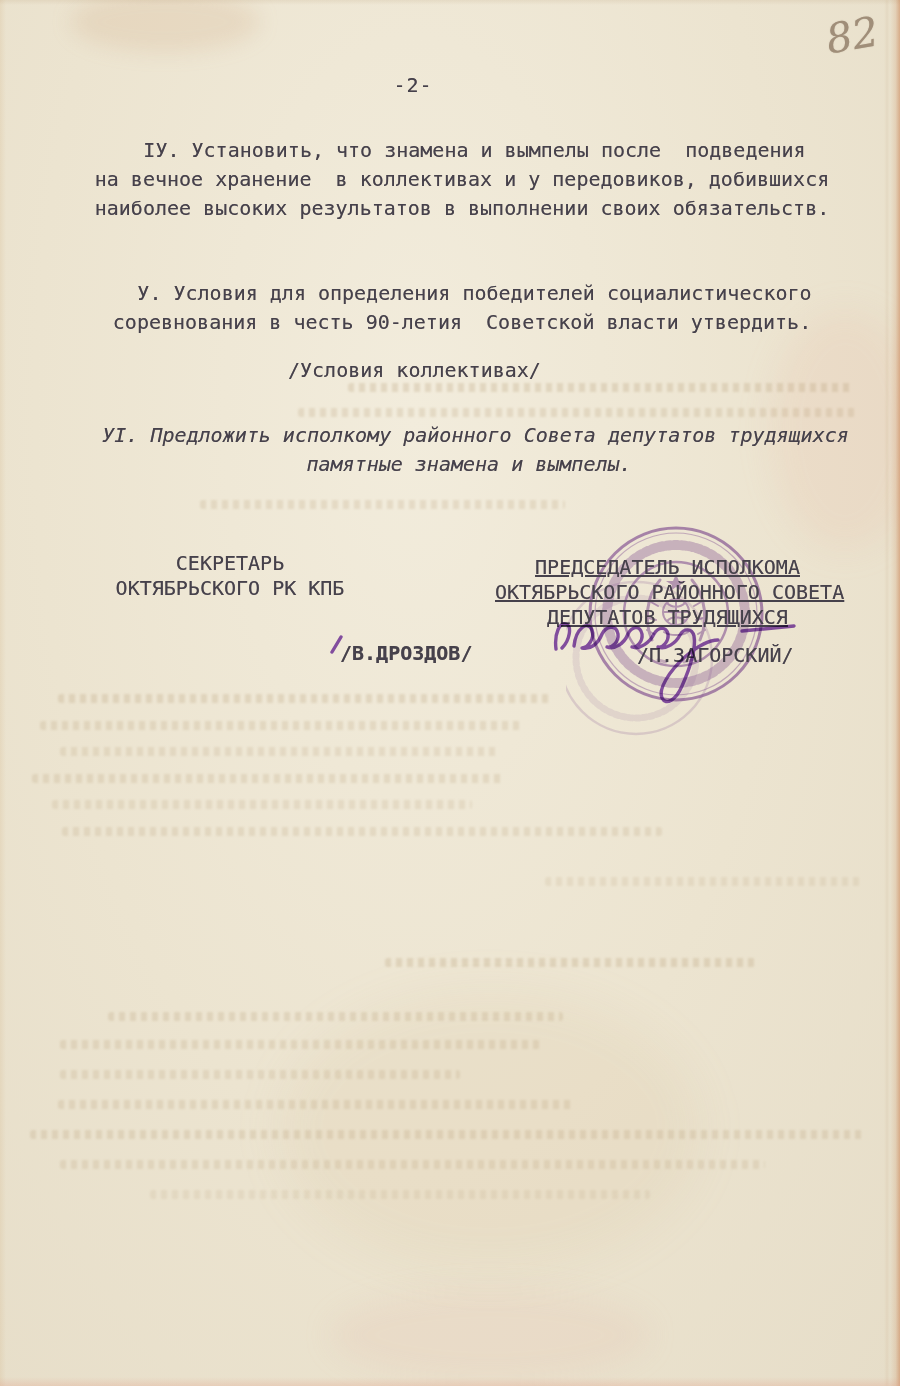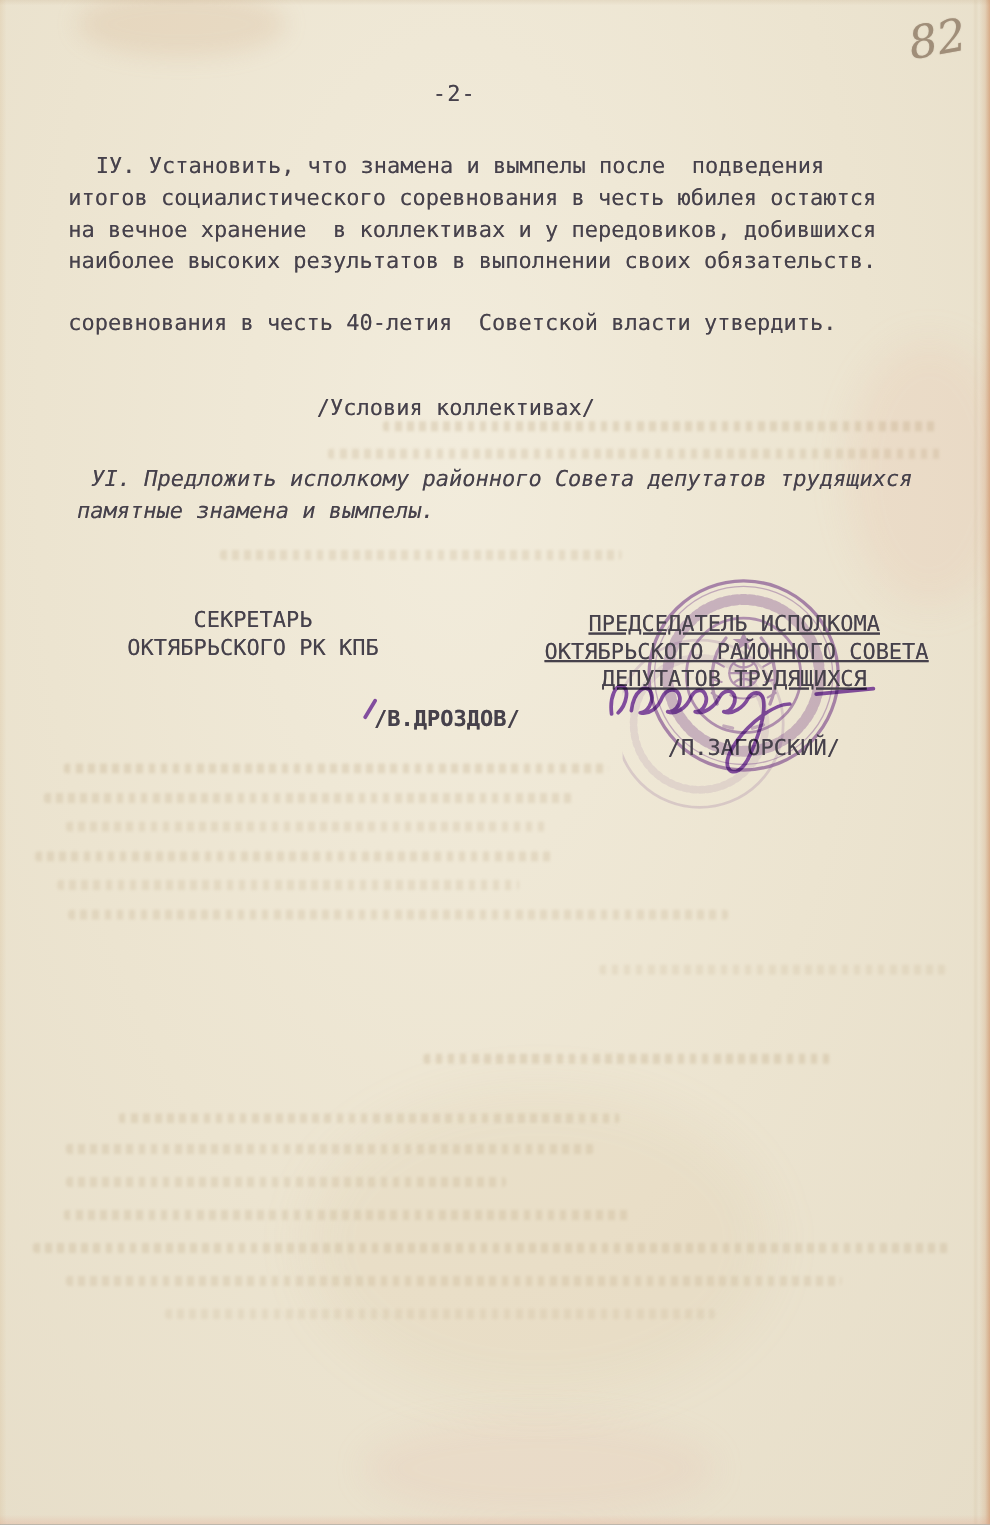--- a/index.html
+++ b/index.html
@@ -26,21 +26,21 @@
     background:rgba(186,140,96,.14);filter:blur(1px);}
   
   .stain{position:absolute;border-radius:50%;pointer-events:none;}
   .stain.s1{left:70px;top:-8px;width:190px;height:60px;background:rgba(196,152,108,.16);filter:blur(10px);}
   .stain.s2{left:770px;top:310px;width:150px;height:240px;background:rgba(232,172,150,.13);filter:blur(16px);}
   .stain.s3{left:280px;top:990px;width:420px;height:280px;background:rgba(206,178,128,.10);filter:blur(22px);}
   .stain.s4{left:330px;top:1290px;width:320px;height:90px;background:rgba(230,180,160,.14);filter:blur(14px);}
   
   .typed{position:absolute;font-size:20px;line-height:29px;
     text-shadow:0 0 .6px rgba(70,64,76,.55);}
-  .line{white-space:pre;}
+  .line{white-space:pre;text-align:center;}
   .line.indent{padding-left:25px;}
   .center{text-align:center;}
   .sig-title{line-height:25px;}
   
   .folio{position:absolute;left:826px;top:10px;width:70px;
     font-family:"DejaVu Serif","Liberation Serif",serif;
     font-style:italic;font-size:41px;color:#a08e79;
     transform:rotate(-10deg);text-shadow:0 0 1px rgba(160,142,121,.5);}
   
   .bleed{position:absolute;height:9px;border-radius:3px;
@@ -80,27 +80,27 @@
     <div class="bleed" style="left:60px;top:1160px;width:705px;opacity:.31"></div>
     <div class="bleed" style="left:150px;top:1190px;width:500px;opacity:.22"></div>
   </div>
 
   <div class="folio">82</div>
 
   <div class="typed center" style="left:313px;top:71px;width:200px;letter-spacing:1px;">-2-</div>
 
   <div class="typed" style="left:62px;top:136px;width:800px;">
     <div class="line indent">ІУ. Установить, что знамена и вымпелы после  подведения</div>
-    <div class="line">итогов социалистического соревнования в честь юбилея остаются</div>
     <div class="line">на вечное хранение  в коллективах и у передовиков, добившихся</div>
     <div class="line">наиболее высоких результатов в выполнении своих обязательств.</div>
   </div>
 
   <div class="typed" style="left:62px;top:279px;width:800px;">
-    <div class="line">соревнования в честь 40-летия  Советской власти утвердить.</div>
+    <div class="line indent">У. Условия для определения победителей социалистического</div>
+    <div class="line">соревнования в честь 90-летия  Советской власти утвердить.</div>
   </div>
 
   <div class="typed" style="left:288px;top:356px;">/Условия коллективах/</div>
 
   <div class="typed" style="left:58px;top:421px;width:810px;font-style:italic;">
     <div class="line indent">УІ. Предложить исполкому районного Совета депутатов трудящихся</div>
     <div class="line" style="padding-left:12px;">памятные знамена и вымпелы.</div>
   </div>
 
   <svg class="stamp-svg" width="230" height="230" viewBox="0 0 230 230">
@@ -134,21 +134,21 @@
     <div class="line">СЕКРЕТАРЬ</div>
     <div class="line">ОКТЯБРЬСКОГО РК КПБ</div>
   </div>
   <div class="typed" style="left:340px;top:639px;font-weight:bold;">/В.ДРОЗДОВ/</div>
 
   <div class="typed center sig-title" style="left:495px;top:555px;width:345px;text-decoration:underline;">
     <div class="line">ПРЕДСЕДАТЕЛЬ ИСПОЛКОМА</div>
     <div class="line">ОКТЯБРЬСКОГО РАЙОННОГО СОВЕТА</div>
     <div class="line">ДЕПУТАТОВ ТРУДЯЩИХСЯ</div>
   </div>
-  <div class="typed" style="left:607px;top:641px;margin-top:24px;">/П.ЗАГОРСКИЙ/</div>
+  <div class="typed" style="left:637px;top:641px;">/П.ЗАГОРСКИЙ/</div>
 
   <svg class="sign-svg" width="500" height="140" viewBox="0 0 500 140">
     <g stroke="#7a3db2" fill="none" stroke-width="3.4" stroke-linecap="round" stroke-linejoin="round" opacity="0.88" filter="blur(0.3px)">
       <path d="M12,64 L21,49"></path>
       <path d="M236,61 C234,45 240,34 246,36 C252,38 250,52 242,60"></path>
       <path d="M254,58 C256,40 268,32 272,42 C275,50 268,60 262,60
                C270,62 278,56 282,46 C286,38 296,36 298,46 C299,54 292,60 287,59
                C294,62 304,56 308,46 C312,38 320,37 322,46 C323,53 317,60 312,59
                C320,62 330,54 334,46 C338,39 346,38 348,46 C349,53 343,60 338,59
                C346,62 356,55 360,47

